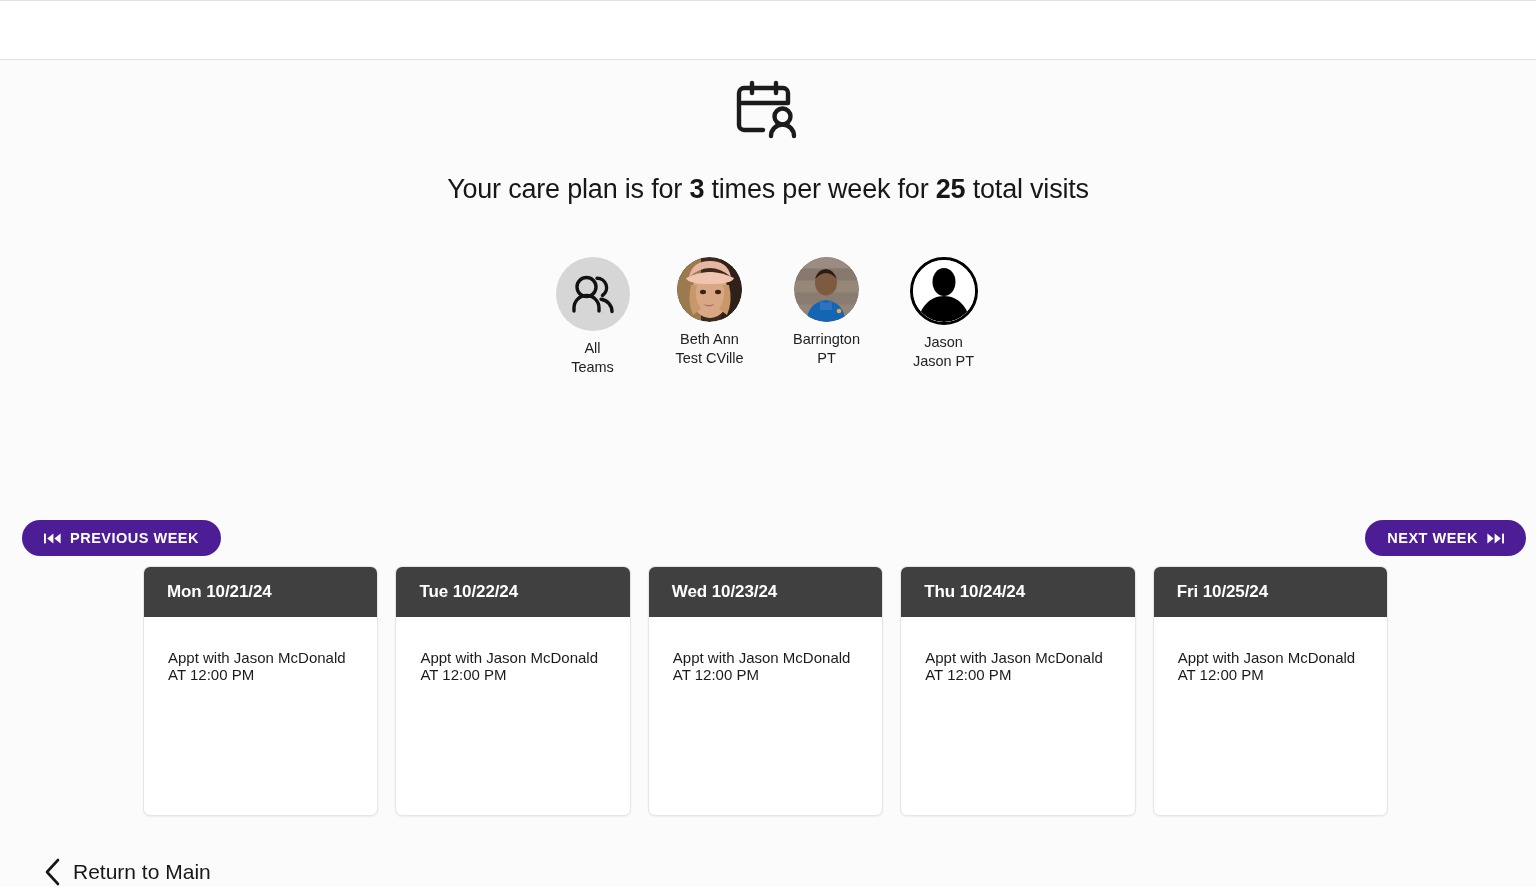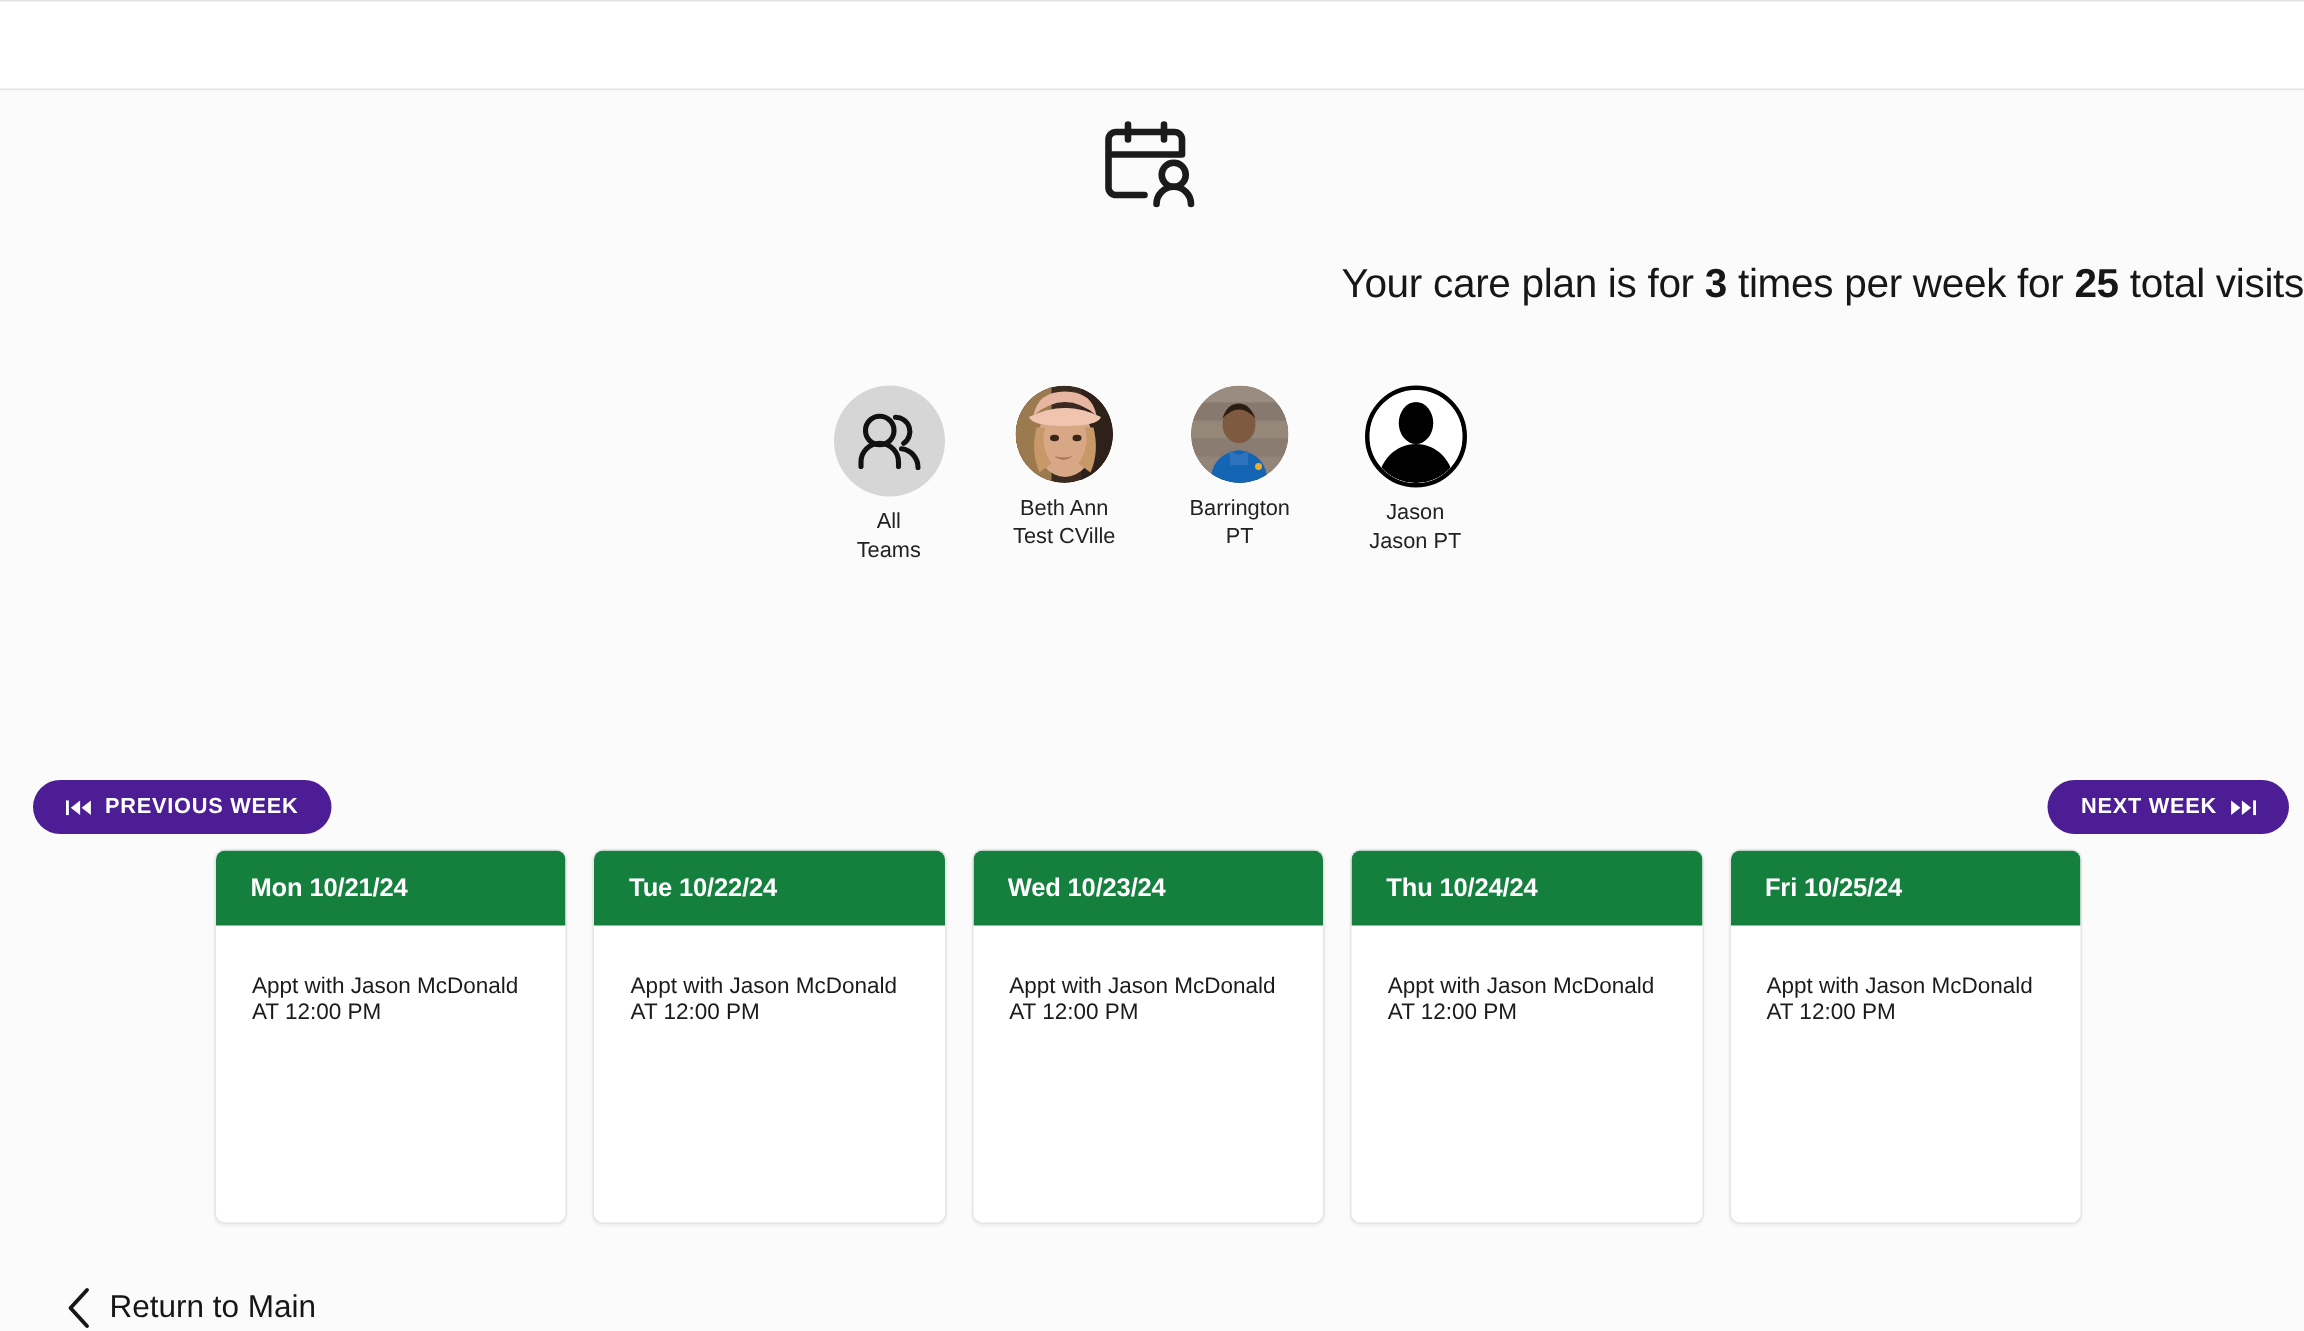--- a/index.html
+++ b/index.html
@@ -44,21 +44,20 @@
     width: 76px;
     height: 62px;
   }
 
   .headline {
     font-size: 27px;
     font-weight: 400;
     letter-spacing: -0.2px;
     margin-top: 34px;
     color: #171717;
-    text-align: right;
   }
   .headline.second { margin-top: 34px; }
   .headline b { font-weight: 700; }
 
   
   .therapists {
     margin-top: 52px;
     display: flex;
     justify-content: center;
     align-items: flex-start;
@@ -147,21 +146,21 @@
     background: #ffffff;
     border: 1px solid #e6e6e8;
     border-radius: 7px;
     overflow: hidden;
     box-shadow: 0 1px 2px rgba(0,0,0,0.06);
     display: flex;
     flex-direction: column;
   }
 
   .daycard .dayhead {
-    background: #15803d;
+    background: #404040;
     color: #ffffff;
     font-size: 17px;
     font-weight: 700;
     letter-spacing: -0.1px;
     padding: 15px 0 15px 23px;
   }
 
   .daycard .daybody {
     flex: 1;
     padding: 32px 16px 0 24px;

